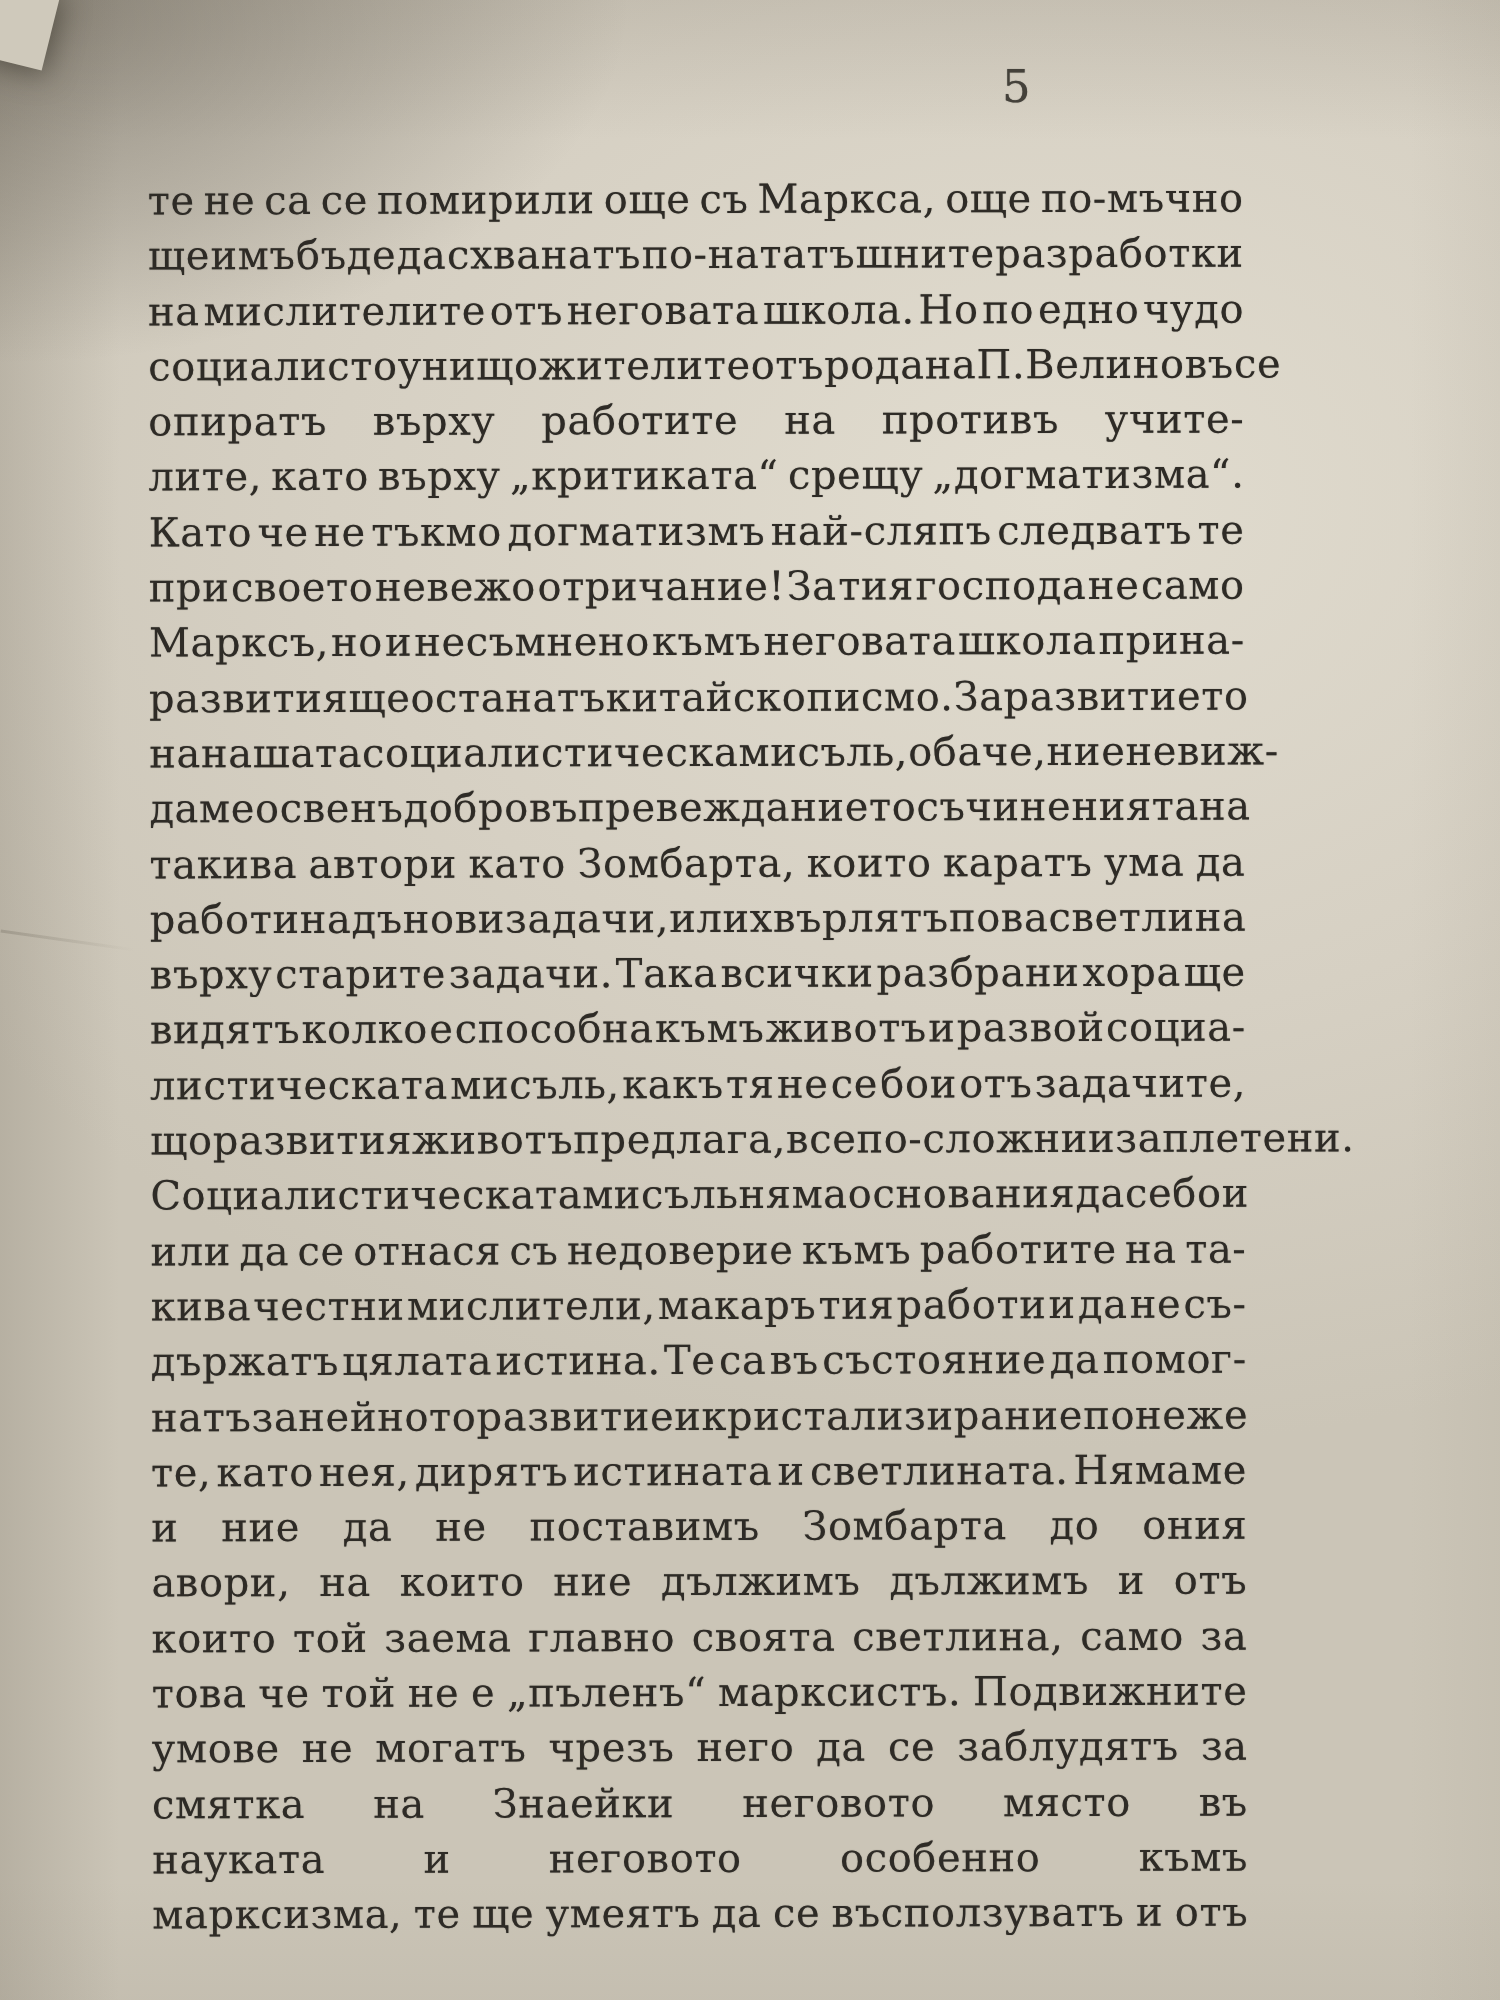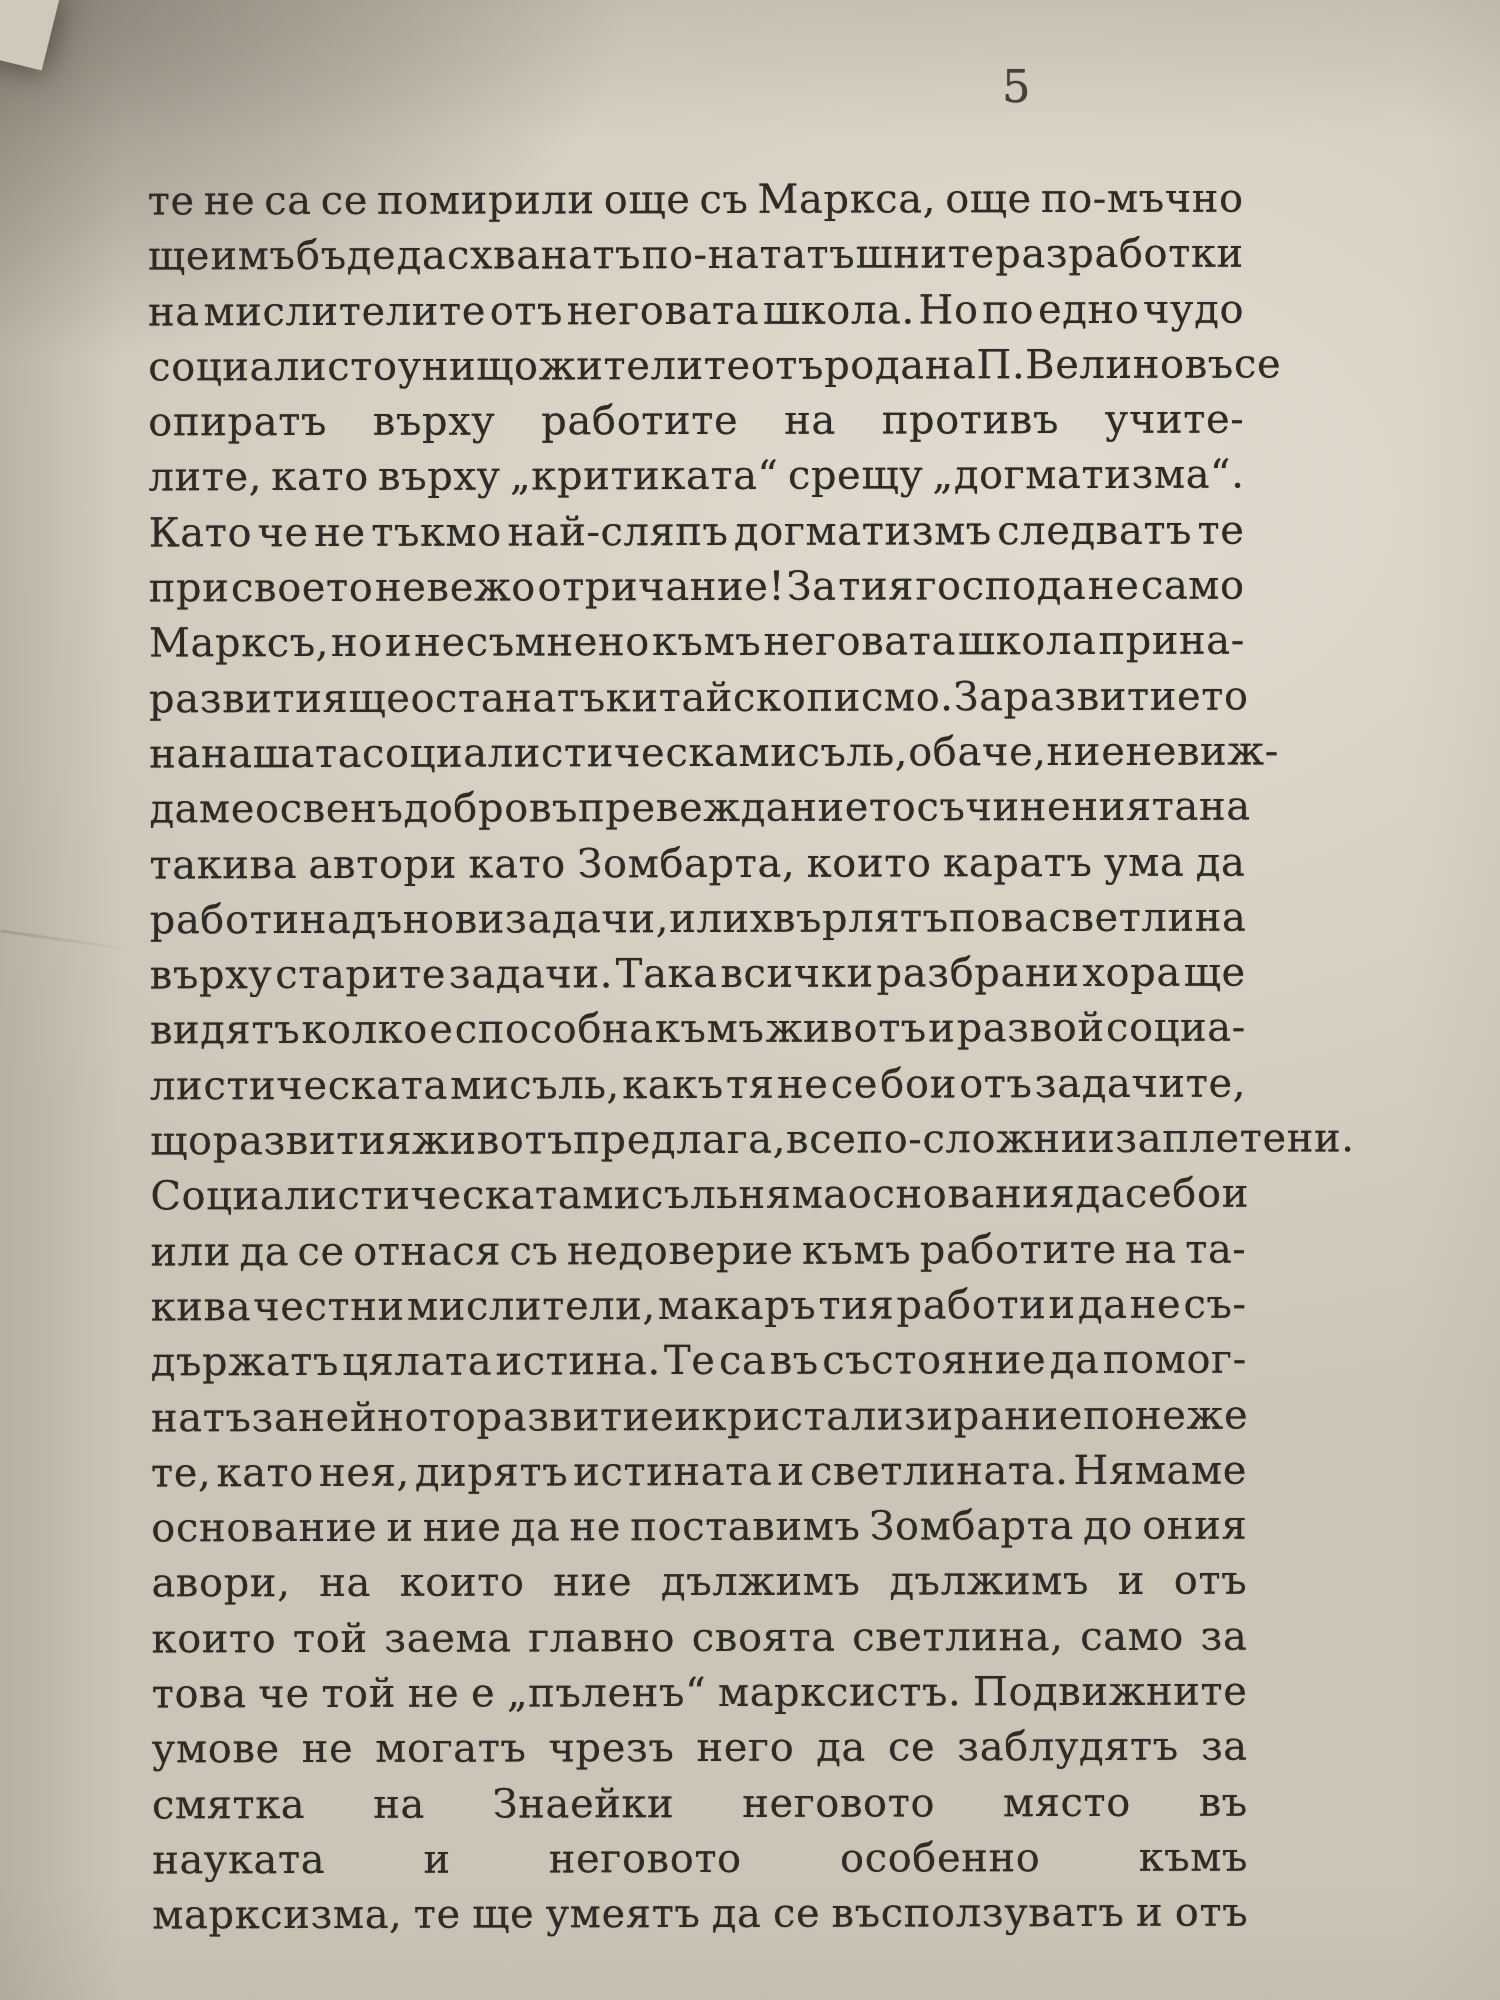--- a/index.html
+++ b/index.html
@@ -81,39 +81,39 @@
 
 <div class="page-number">5</div>
 
 <div class="text-block">
     <div class="line"><span>те</span><span>не</span><span>са</span><span>се</span><span>помирили</span><span>още</span><span>съ</span><span>Маркса,</span><span>още</span><span>по-мъчно</span></div>
     <div class="line"><span>ще</span><span>имъ</span><span>бъде</span><span>да</span><span>схванатъ</span><span>по-нататъшните</span><span>разработки</span></div>
     <div class="line"><span>на</span><span>мислителите</span><span>отъ</span><span>неговата</span><span>школа.</span><span>Но</span><span>по</span><span>едно</span><span>чудо</span></div>
     <div class="line"><span>социалистоунищожителите</span><span>отъ</span><span>рода</span><span>на</span><span>П.</span><span>Велиновъ</span><span>се</span></div>
     <div class="line"><span>опиратъ</span><span>върху</span><span>работите</span><span>на</span><span>противъ</span><span>учите-</span></div>
     <div class="line"><span>лите,</span><span>като</span><span>върху</span><span>„критиката“</span><span>срещу</span><span>„догматизма“.</span></div>
-    <div class="line"><span>Като</span><span>че</span><span>не</span><span>тъкмо</span><span>най-сляпъ</span><span>догматизмъ</span><span>следватъ</span><span>те</span></div>
+    <div class="line"><span>Като</span><span>че</span><span>не</span><span>тъкмо</span><span>догматизмъ</span><span>най-сляпъ</span><span>следватъ</span><span>те</span></div>
     <div class="line"><span>при</span><span>своето</span><span>невежо</span><span>отричание!</span><span>За</span><span>тия</span><span>господа</span><span>не</span><span>само</span></div>
     <div class="line"><span>Марксъ,</span><span>но</span><span>и</span><span>несъмнено</span><span>къмъ</span><span>неговата</span><span>школа</span><span>прина-</span></div>
     <div class="line"><span>развития</span><span>ще</span><span>останатъ</span><span>китайско</span><span>писмо.</span><span>За</span><span>развитието</span></div>
     <div class="line"><span>на</span><span>нашата</span><span>социалистическа</span><span>мисъль,</span><span>обаче,</span><span>ние</span><span>не</span><span>виж-</span></div>
     <div class="line"><span>даме</span><span>освенъ</span><span>добро</span><span>въ</span><span>превежданието</span><span>съчиненията</span><span>на</span></div>
     <div class="line"><span>такива</span><span>автори</span><span>като</span><span>Зомбарта,</span><span>които</span><span>каратъ</span><span>ума</span><span>да</span></div>
     <div class="line"><span>работи</span><span>надъ</span><span>нови</span><span>задачи,</span><span>или</span><span>хвърлятъ</span><span>пова</span><span>светлина</span></div>
     <div class="line"><span>върху</span><span>старите</span><span>задачи.</span><span>Така</span><span>всички</span><span>разбрани</span><span>хора</span><span>ще</span></div>
     <div class="line"><span>видятъ</span><span>колко</span><span>е</span><span>способна</span><span>къмъ</span><span>животъ</span><span>и</span><span>развой</span><span>социа-</span></div>
     <div class="line"><span>листическата</span><span>мисъль,</span><span>какъ</span><span>тя</span><span>не</span><span>се</span><span>бои</span><span>отъ</span><span>задачите,</span></div>
     <div class="line"><span>що</span><span>развития</span><span>животъ</span><span>предлага,</span><span>все</span><span>по-сложни</span><span>и</span><span>заплетени.</span></div>
     <div class="line"><span>Социалистическата</span><span>мисъль</span><span>няма</span><span>основания</span><span>да</span><span>се</span><span>бои</span></div>
     <div class="line"><span>или</span><span>да</span><span>се</span><span>отнася</span><span>съ</span><span>недоверие</span><span>къмъ</span><span>работите</span><span>на</span><span>та-</span></div>
     <div class="line"><span>кива</span><span>честни</span><span>мислители,</span><span>макаръ</span><span>тия</span><span>работи</span><span>и</span><span>да</span><span>не</span><span>съ-</span></div>
     <div class="line"><span>държатъ</span><span>цялата</span><span>истина.</span><span>Те</span><span>са</span><span>въ</span><span>състояние</span><span>да</span><span>помог-</span></div>
     <div class="line"><span>натъ</span><span>за</span><span>нейното</span><span>развитие</span><span>и</span><span>кристализирание</span><span>понеже</span></div>
     <div class="line"><span>те,</span><span>като</span><span>нея,</span><span>дирятъ</span><span>истината</span><span>и</span><span>светлината.</span><span>Нямаме</span></div>
-    <div class="line"><span>основание</span><span>и</span><span>ние</span><span>да</span><span>не</span><span>поставимъ</span><span>Зомбарта</span><span>до</span><span>ония</span></div>
+    <div class="line"><span>и</span><span>ние</span><span>да</span><span>не</span><span>поставимъ</span><span>Зомбарта</span><span>до</span><span>ония</span></div>
     <div class="line"><span>авори,</span><span>на</span><span>които</span><span>ние</span><span>дължимъ</span><span>дължимъ</span><span>и</span><span>отъ</span></div>
     <div class="line"><span>които</span><span>той</span><span>заема</span><span>главно</span><span>своята</span><span>светлина,</span><span>само</span><span>за</span></div>
     <div class="line"><span>това</span><span>че</span><span>той</span><span>не</span><span>е</span><span>„пъленъ“</span><span>марксистъ.</span><span>Подвижните</span></div>
     <div class="line"><span>умове</span><span>не</span><span>могатъ</span><span>чрезъ</span><span>него</span><span>да</span><span>се</span><span>заблудятъ</span><span>за</span></div>
     <div class="line"><span>смятка</span><span>на</span><span>Знаейки</span><span>неговото</span><span>място</span><span>въ</span></div>
     <div class="line"><span>науката</span><span>и</span><span>неговото</span><span>особенно</span><span>къмъ</span></div>
     <div class="line"><span>марксизма,</span><span>те</span><span>ще</span><span>умеятъ</span><span>да</span><span>се</span><span>въсползуватъ</span><span>и</span><span>отъ</span></div>
   </div>
 
 </body></html>

